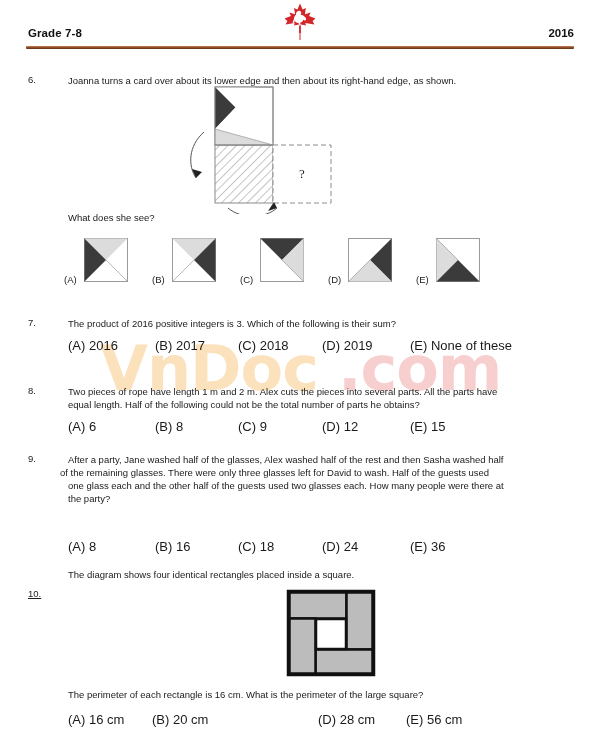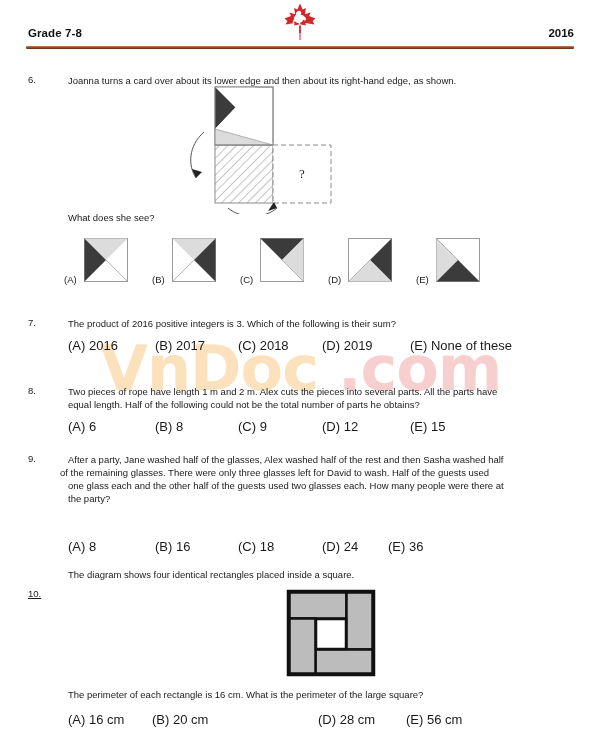--- a/index.html
+++ b/index.html
@@ -249,21 +249,21 @@
   <div class="qnum" style="left:28px; top:453px;">9.</div>
   <div class="qtext" style="left:68px; top:453px; width:505px;">After a party, Jane washed half of the glasses, Alex washed half of the rest and then Sasha washed half</div>
   <div class="qtext" style="left:60px; top:466px; width:505px;">of the remaining glasses. There were only three glasses left for David to wash. Half of the guests used</div>
   <div class="qtext" style="left:68px; top:479px; width:505px;">one glass each and the other half of the guests used two glasses each. How many people were there at</div>
   <div class="qtext" style="left:68px; top:492px; width:505px;">the party?</div>
   <div class="opts" style="left:0; top:523px; width:600px; height:14px;margin-top:16px;">
     <span class="opt" style="left:68px;"><span>(A)</span> <span>8</span></span>
     <span class="opt" style="left:155px;"><span>(B)</span> <span>16</span></span>
     <span class="opt" style="left:238px;"><span>(C)</span> <span>18</span></span>
     <span class="opt" style="left:322px;"><span>(D)</span> <span>24</span></span>
-    <span class="opt" style="left:388px;"><span>(E)</span> <span>36</span></span>
+    <span class="opt" style="left:410px;"><span>(E)</span> <span>36</span></span>
   </div>
 
   <div class="qnum" style="left:28px; top:588px;text-decoration:underline;">10.</div>
   <div class="qtext" style="left:68px; top:568px; width:505px;">The diagram shows four identical rectangles placed inside a square.</div>
 
   <div class="q10fig">
     <svg width="92" height="90" viewBox="0 0 92 90">
 
       <rect x="2" y="2" width="86" height="84" fill="#ffffff" stroke="#111111" stroke-width="2.5"></rect>
 

